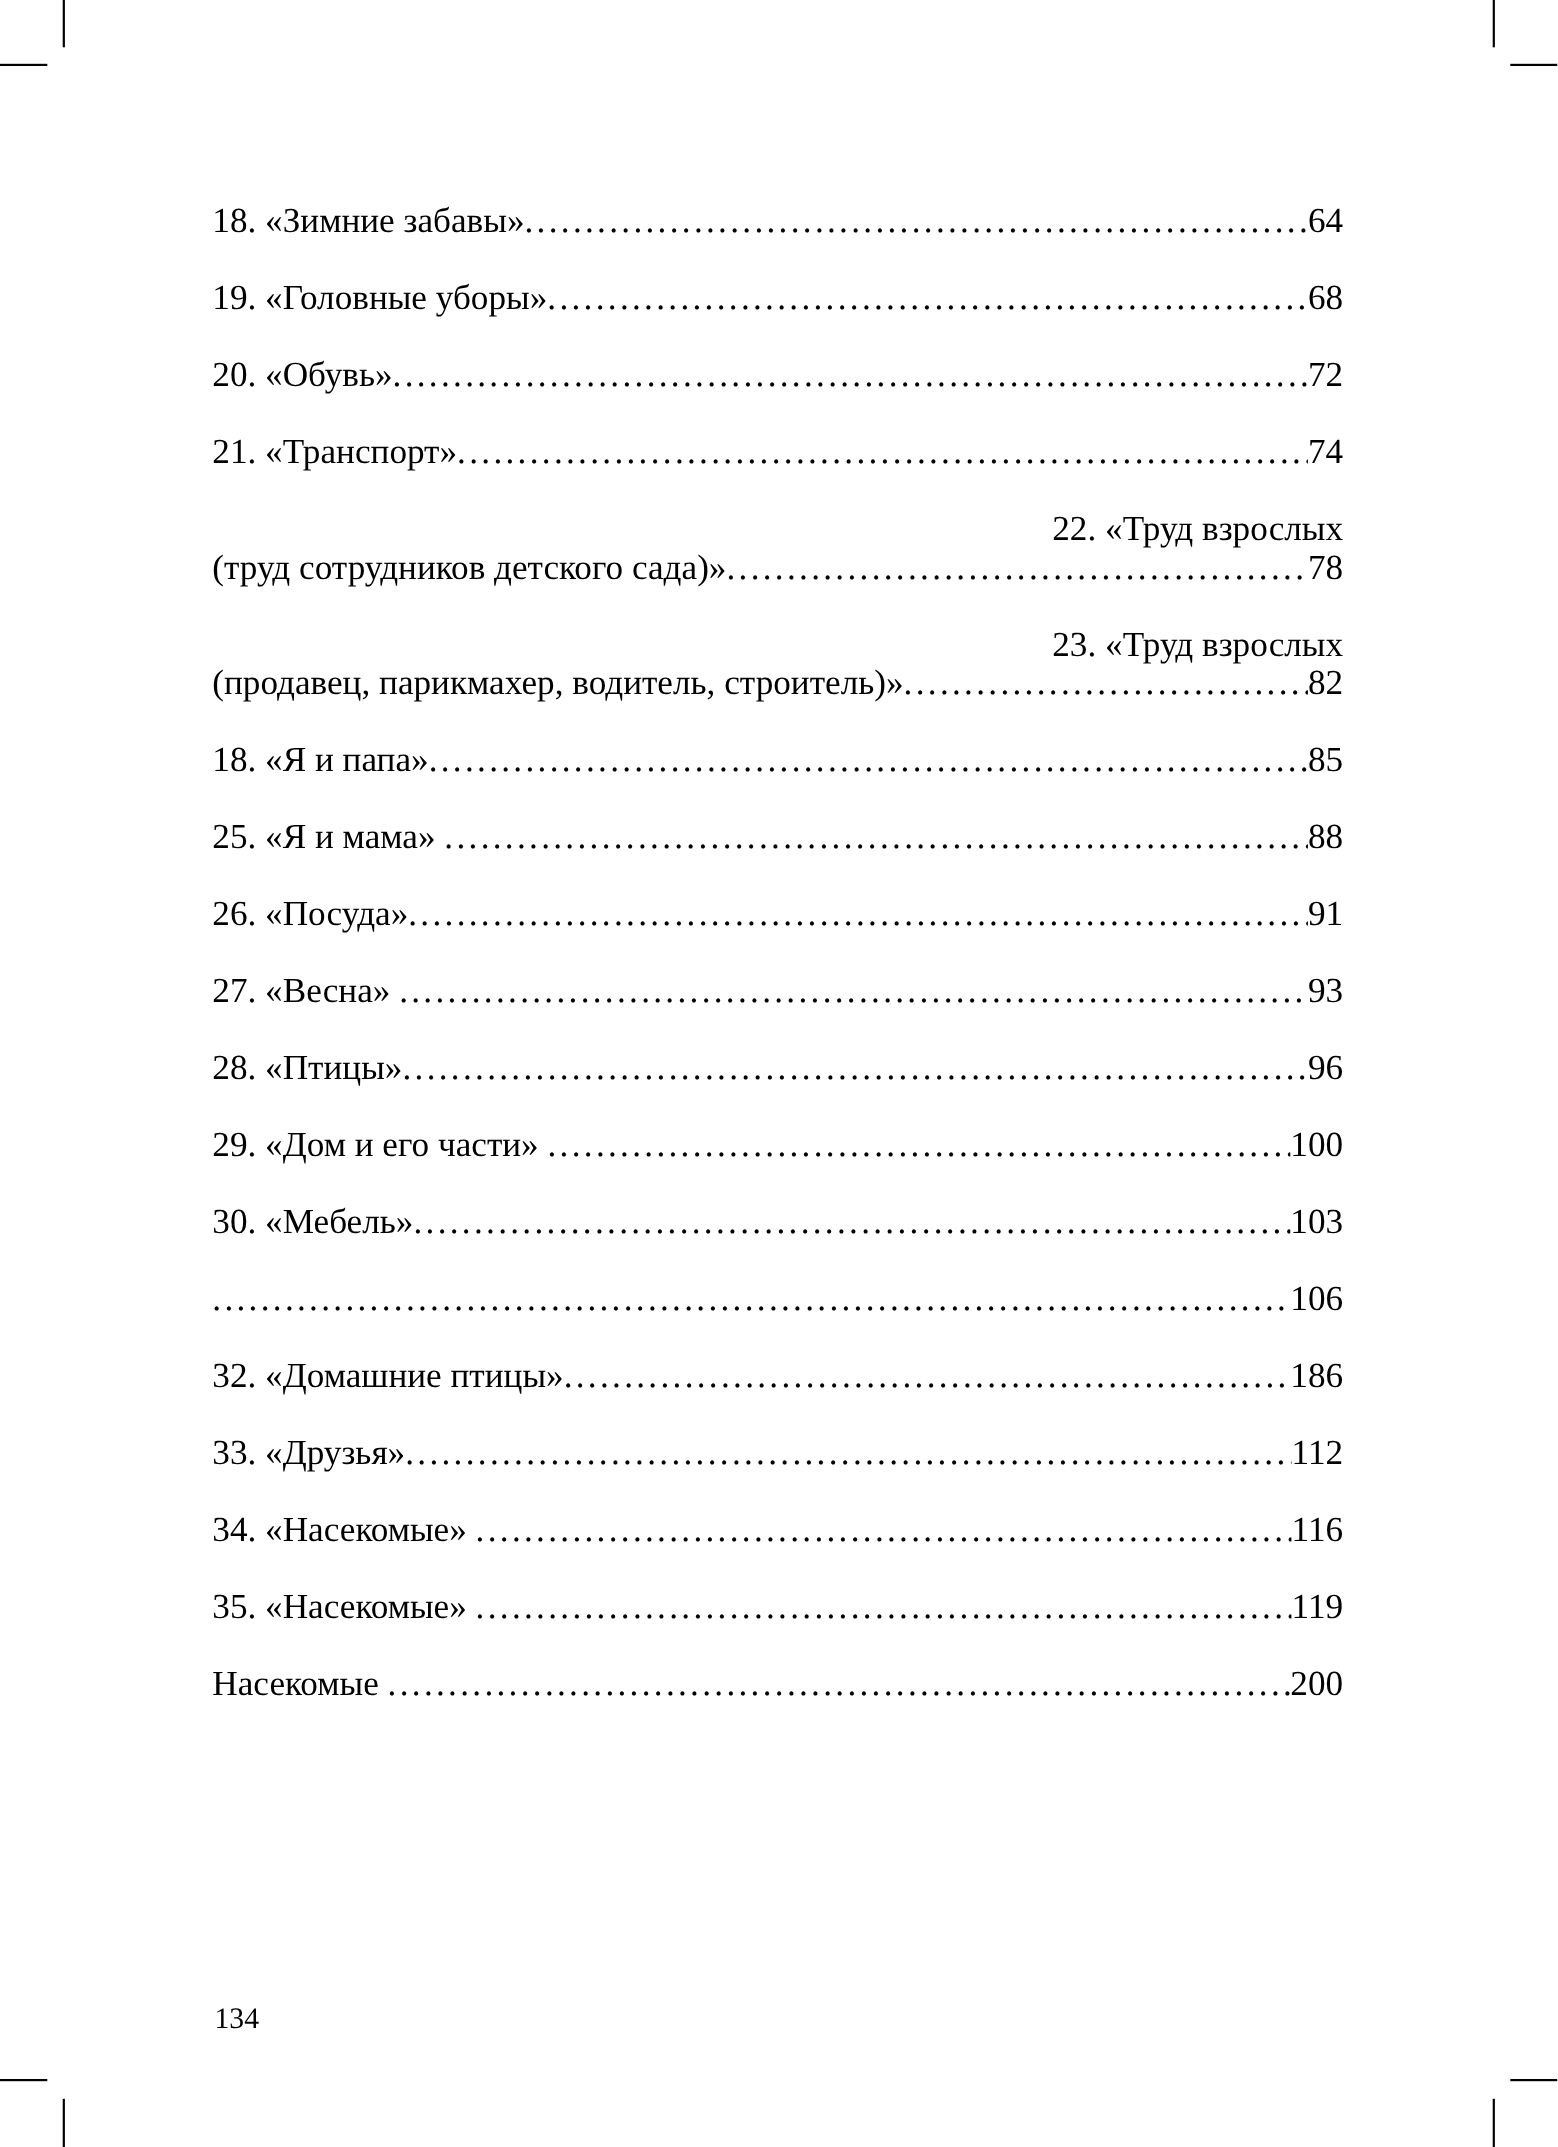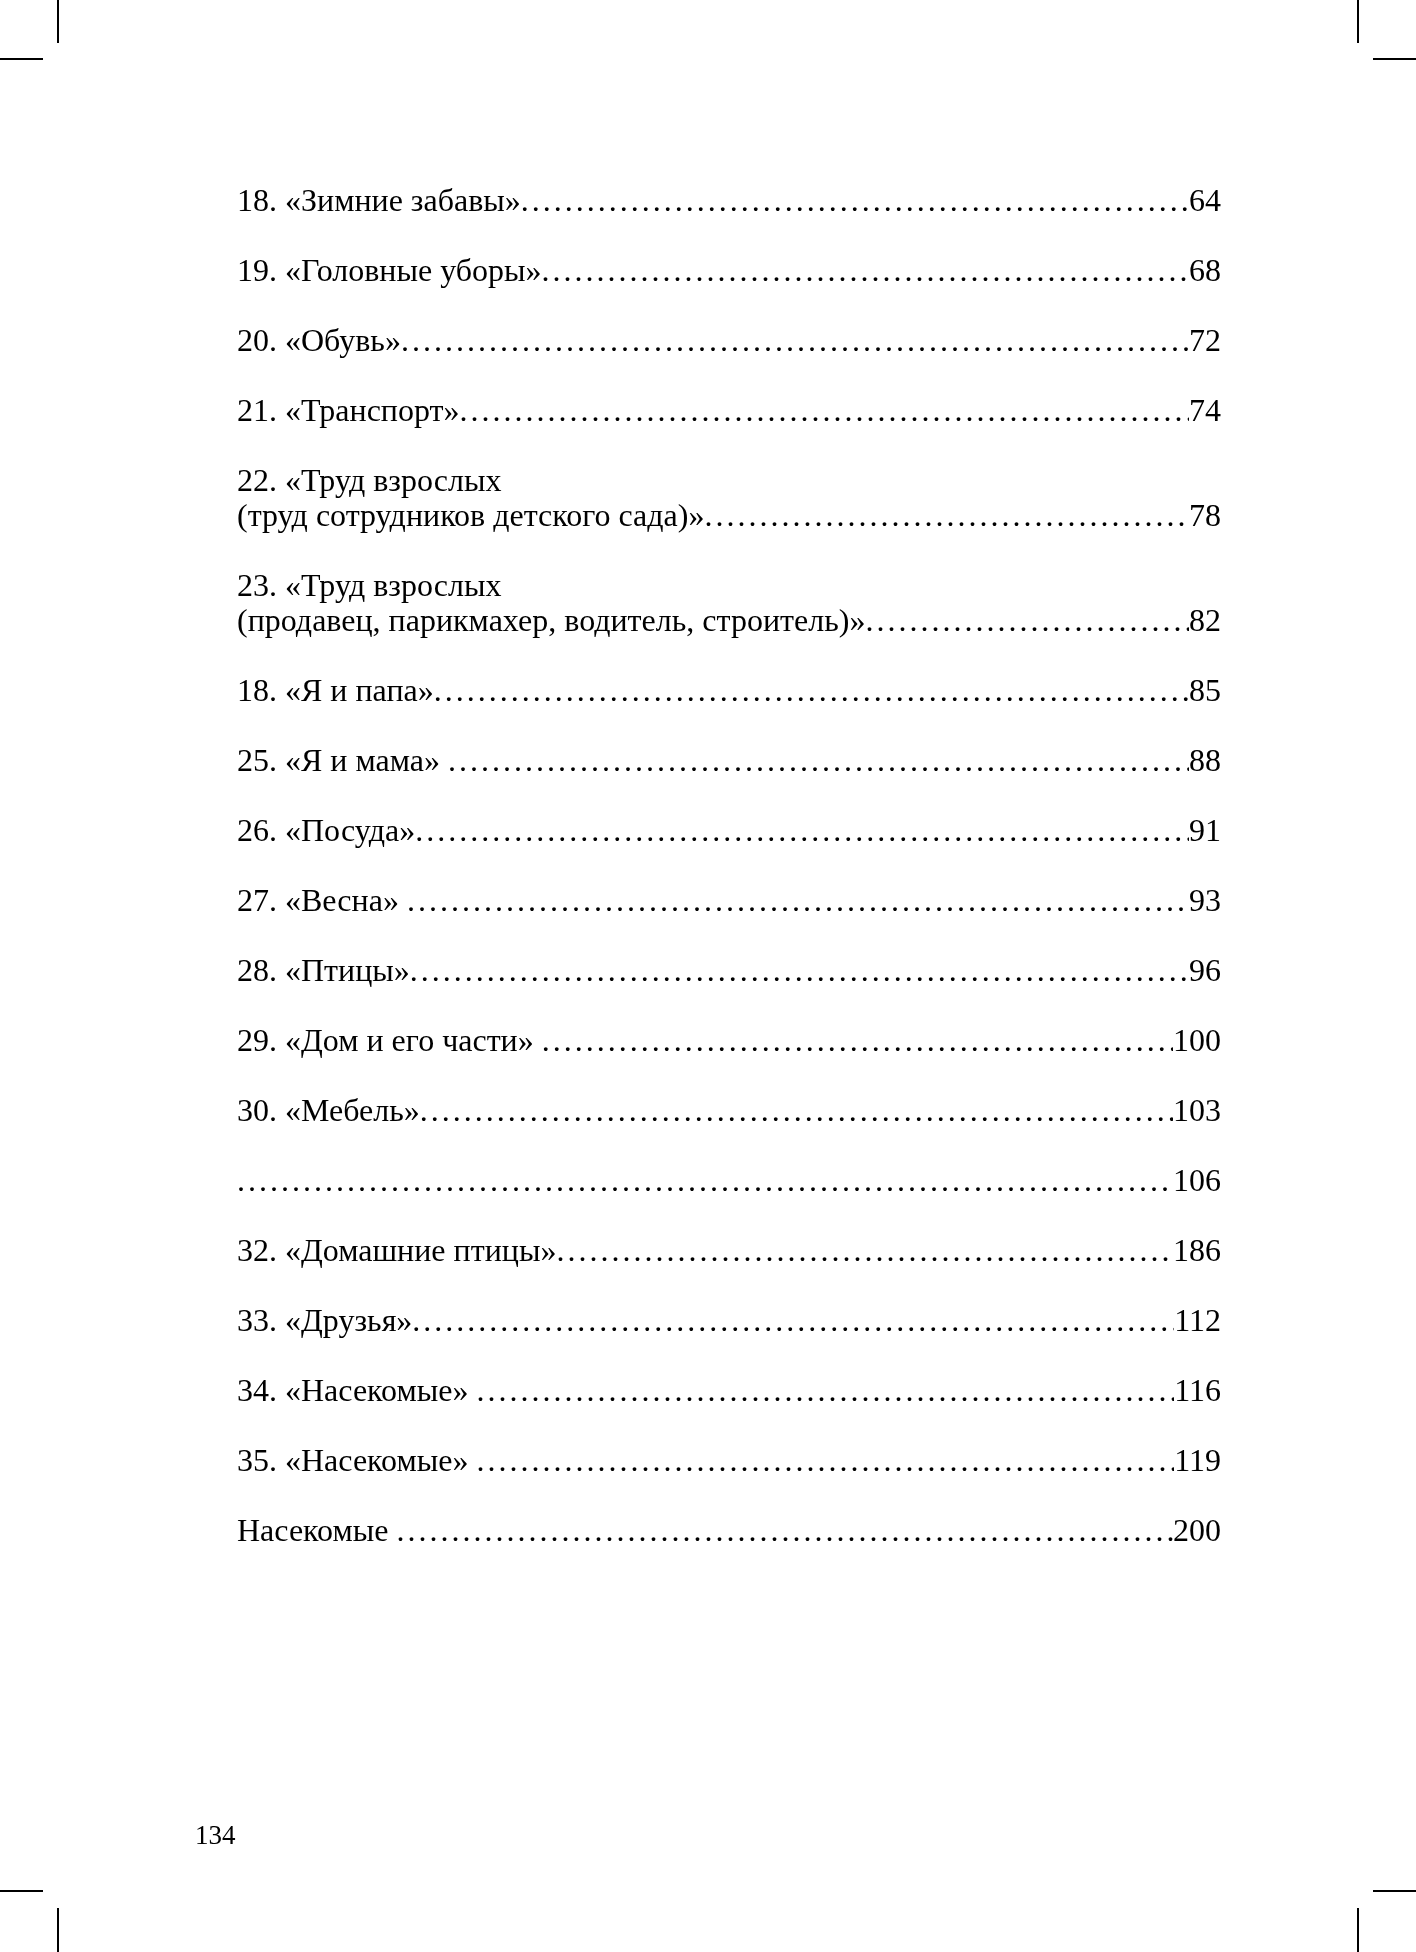--- a/index.html
+++ b/index.html
@@ -26,23 +26,22 @@
   .toc {
     position: absolute;
     left: 193px;
     top: 183px;
     width: 1028px;
   }
   .entry {
     font-size: 32px;
     line-height: 35px;
     margin-bottom: 35px;
-    margin-left: 44px;
-  }
-  .entry-line { white-space: pre; }
+  }
+  .entry-line { white-space: pre; text-align: right; }
   .entry-row { display: flex; align-items: baseline; }
   .title { flex: 0 0 auto; white-space: pre; }
   .dots {
     flex: 1 1 auto;
     overflow: hidden;
     white-space: nowrap;
     letter-spacing: 3px;
   }
   .dots::after {
     content: "...................................................................................................................................................................................";

